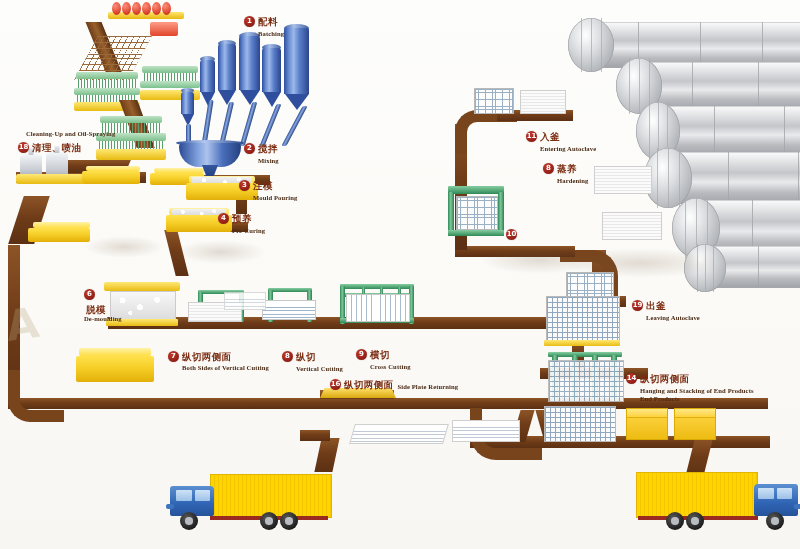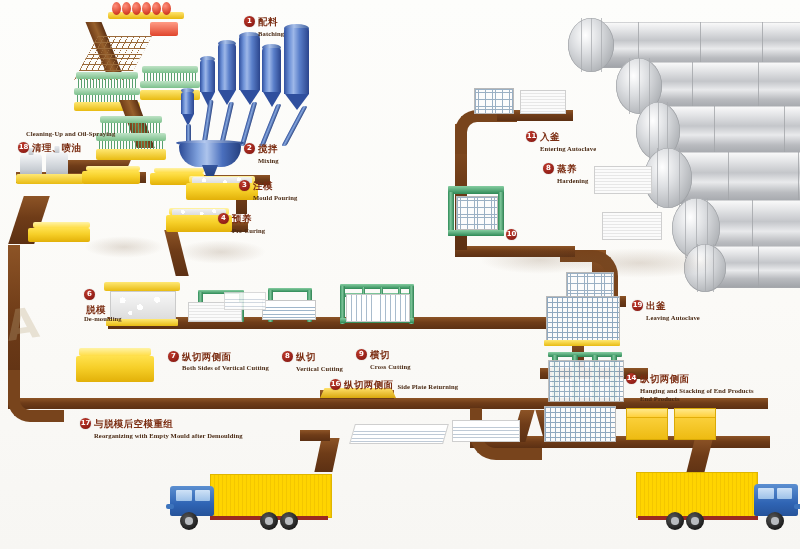--- a/index.html
+++ b/index.html
@@ -560,24 +560,20 @@
     <span class="num">14</span><span class="cn">纵切两侧面</span>
     <span class="en">Hanging and Stacking of End Products</span>
     <span class="en">End Products</span>
   </div>
 
 
   <div class="lbl inline" style="left:330px;top:376px;">
     <span class="num">16</span><span class="cn">纵切两侧面</span><span class="en">Side Plate Returning</span>
   </div>
 
-  <div class="lbl" style="left:80px;top:415px;">
-    <span class="num">17</span><span class="cn">与脱模后空模重组</span>
-    <span class="en">Reorganizing with Empty Mould after Demoulding</span>
-  </div>
 
   <div class="lbl above" style="left:10px;top:131px;margin-left:8px;">
     <span class="en" style="margin-left:8px;">Cleaning-Up and Oil-Spraying</span>
     <span class="num">18</span><span class="cn">清理、喷油</span>
   </div>
 
 
 </div>
 
 </body></html>

